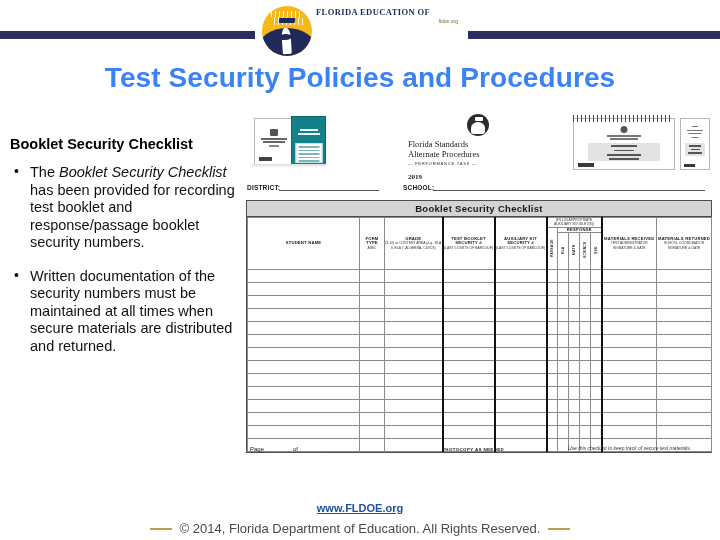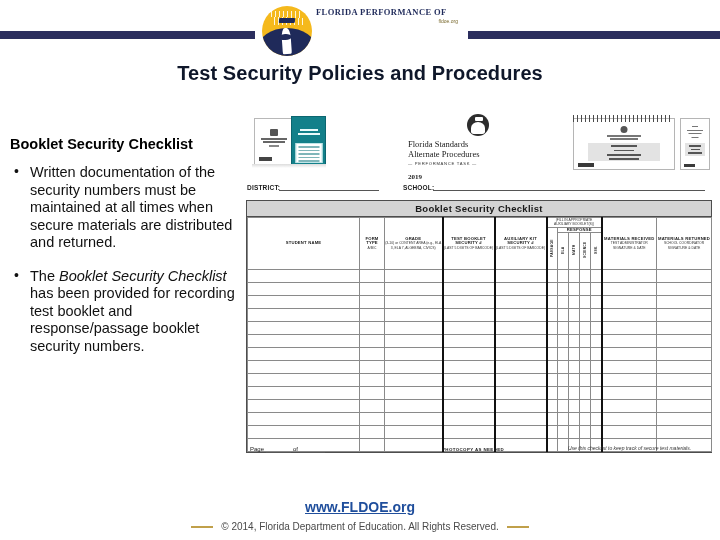--- a/index.html
+++ b/index.html
@@ -45,21 +45,21 @@
   }
   .logo-text{position:absolute;left:58px;top:3px;width:150px;}
   .l1{font-family:"Liberation Serif",serif;font-size:8.5px;letter-spacing:.4px;
       color:#1f2a5a;font-weight:bold;white-space:nowrap;}
   .l2{font-family:"Liberation Serif",serif;font-size:19px;letter-spacing:1px;
       color:#c9a227;line-height:20px;white-space:nowrap;margin-top:1px;}
   .l3{font-size:5px;color:#7a6a2e;text-align:right;width:142px;margin-top:1px;}
 
   .slide-title{
     position:absolute;left:0;top:62px;width:720px;text-align:center;
-    font-size:20px;font-weight:bold;color:#0f172a;letter-spacing:.1px;
+    font-size:28px;font-weight:bold;color:#3b82f6;letter-spacing:.1px;
   }
 
   
   .leftcol{position:absolute;left:8px;top:136px;width:238px;}
   .sec-head{font-size:14.5px;font-weight:bold;color:#000;margin:0 0 12px 2px;}
   .bullets{margin:0;padding:0;list-style:none;}
   .bullets li{
     position:relative;padding-left:22px;margin-bottom:16px;
     font-size:14.5px;line-height:17.5px;color:#111;
   }
@@ -153,53 +153,53 @@
   .notes{position:absolute;left:3px;top:332px;width:464px;height:26px;}
   .n-page{position:absolute;left:4px;top:2px;font-size:6px;color:#1a1a1a;}
   .n-page u{text-decoration:none;border-bottom:1px solid #555;padding:0 12px;}
   .n-photo{position:absolute;left:196px;top:3px;font-size:4.4px;font-weight:bold;
            letter-spacing:.4px;color:#1a1a1a;}
   .n-use{position:absolute;left:322px;top:1px;width:140px;font-size:5px;font-style:italic;
          line-height:6.5px;color:#333;}
 
   
   .footer{position:absolute;left:0;top:498px;width:720px;text-align:center;}
-  .f-link{font-size:14px;font-weight:bold;color:#1f4e9c;text-decoration:underline;display:inline-block;}
+  .f-link{font-size:11px;font-weight:bold;color:#1f4e9c;text-decoration:underline;display:inline-block;}
   .f-copy-row{margin-top:5px;display:flex;align-items:center;justify-content:center;gap:8px;}
   .f-dash{width:22px;height:2px;background:#c0a04a;}
-  .f-copy{font-size:10px;color:#4a4a4a;}
+  .f-copy{font-size:13px;color:#4a4a4a;}
 </style>
 </head>
 <body>
 
 <div class="header">
   <div class="hbar left"></div>
   <div class="hbar right"></div>
 
   <div class="logo">
     <div class="seal">
       <div class="oval"></div>
       <div class="rays"></div>
       <div class="cap"></div>
       <div class="path"></div>
     </div>
     <div class="logo-text">
-      <div class="l1">FLORIDA PERFORMANCE OF</div>
+      <div class="l1">FLORIDA EDUCATION OF</div>
       <div class="l3">fldoe.org</div>
     </div>
   </div>
 </div>
 
 <div class="slide-title">Test Security Policies and Procedures</div>
 
 <div class="leftcol">
   <div class="sec-head">Booklet Security Checklist</div>
   <ul class="bullets">
+    <li><span>The </span><em>Booklet Security Checklist</em><span> has been provided for recording test booklet and response/passage booklet security numbers.</span></li>
     <li><span>Written documentation of the security numbers must be maintained at all times when secure materials are distributed and returned.</span></li>
-    <li><span>The </span><em>Booklet Security Checklist</em><span> has been provided for recording test booklet and response/passage booklet security numbers.</span></li>
   </ul>
 </div>
 
 <div class="doc">
 
   <div class="doc-top">
 
     <div class="bk bk1">
       <span class="mini-mark m-ic"></span>
       <span class="mini-mark m-t1"></span>

